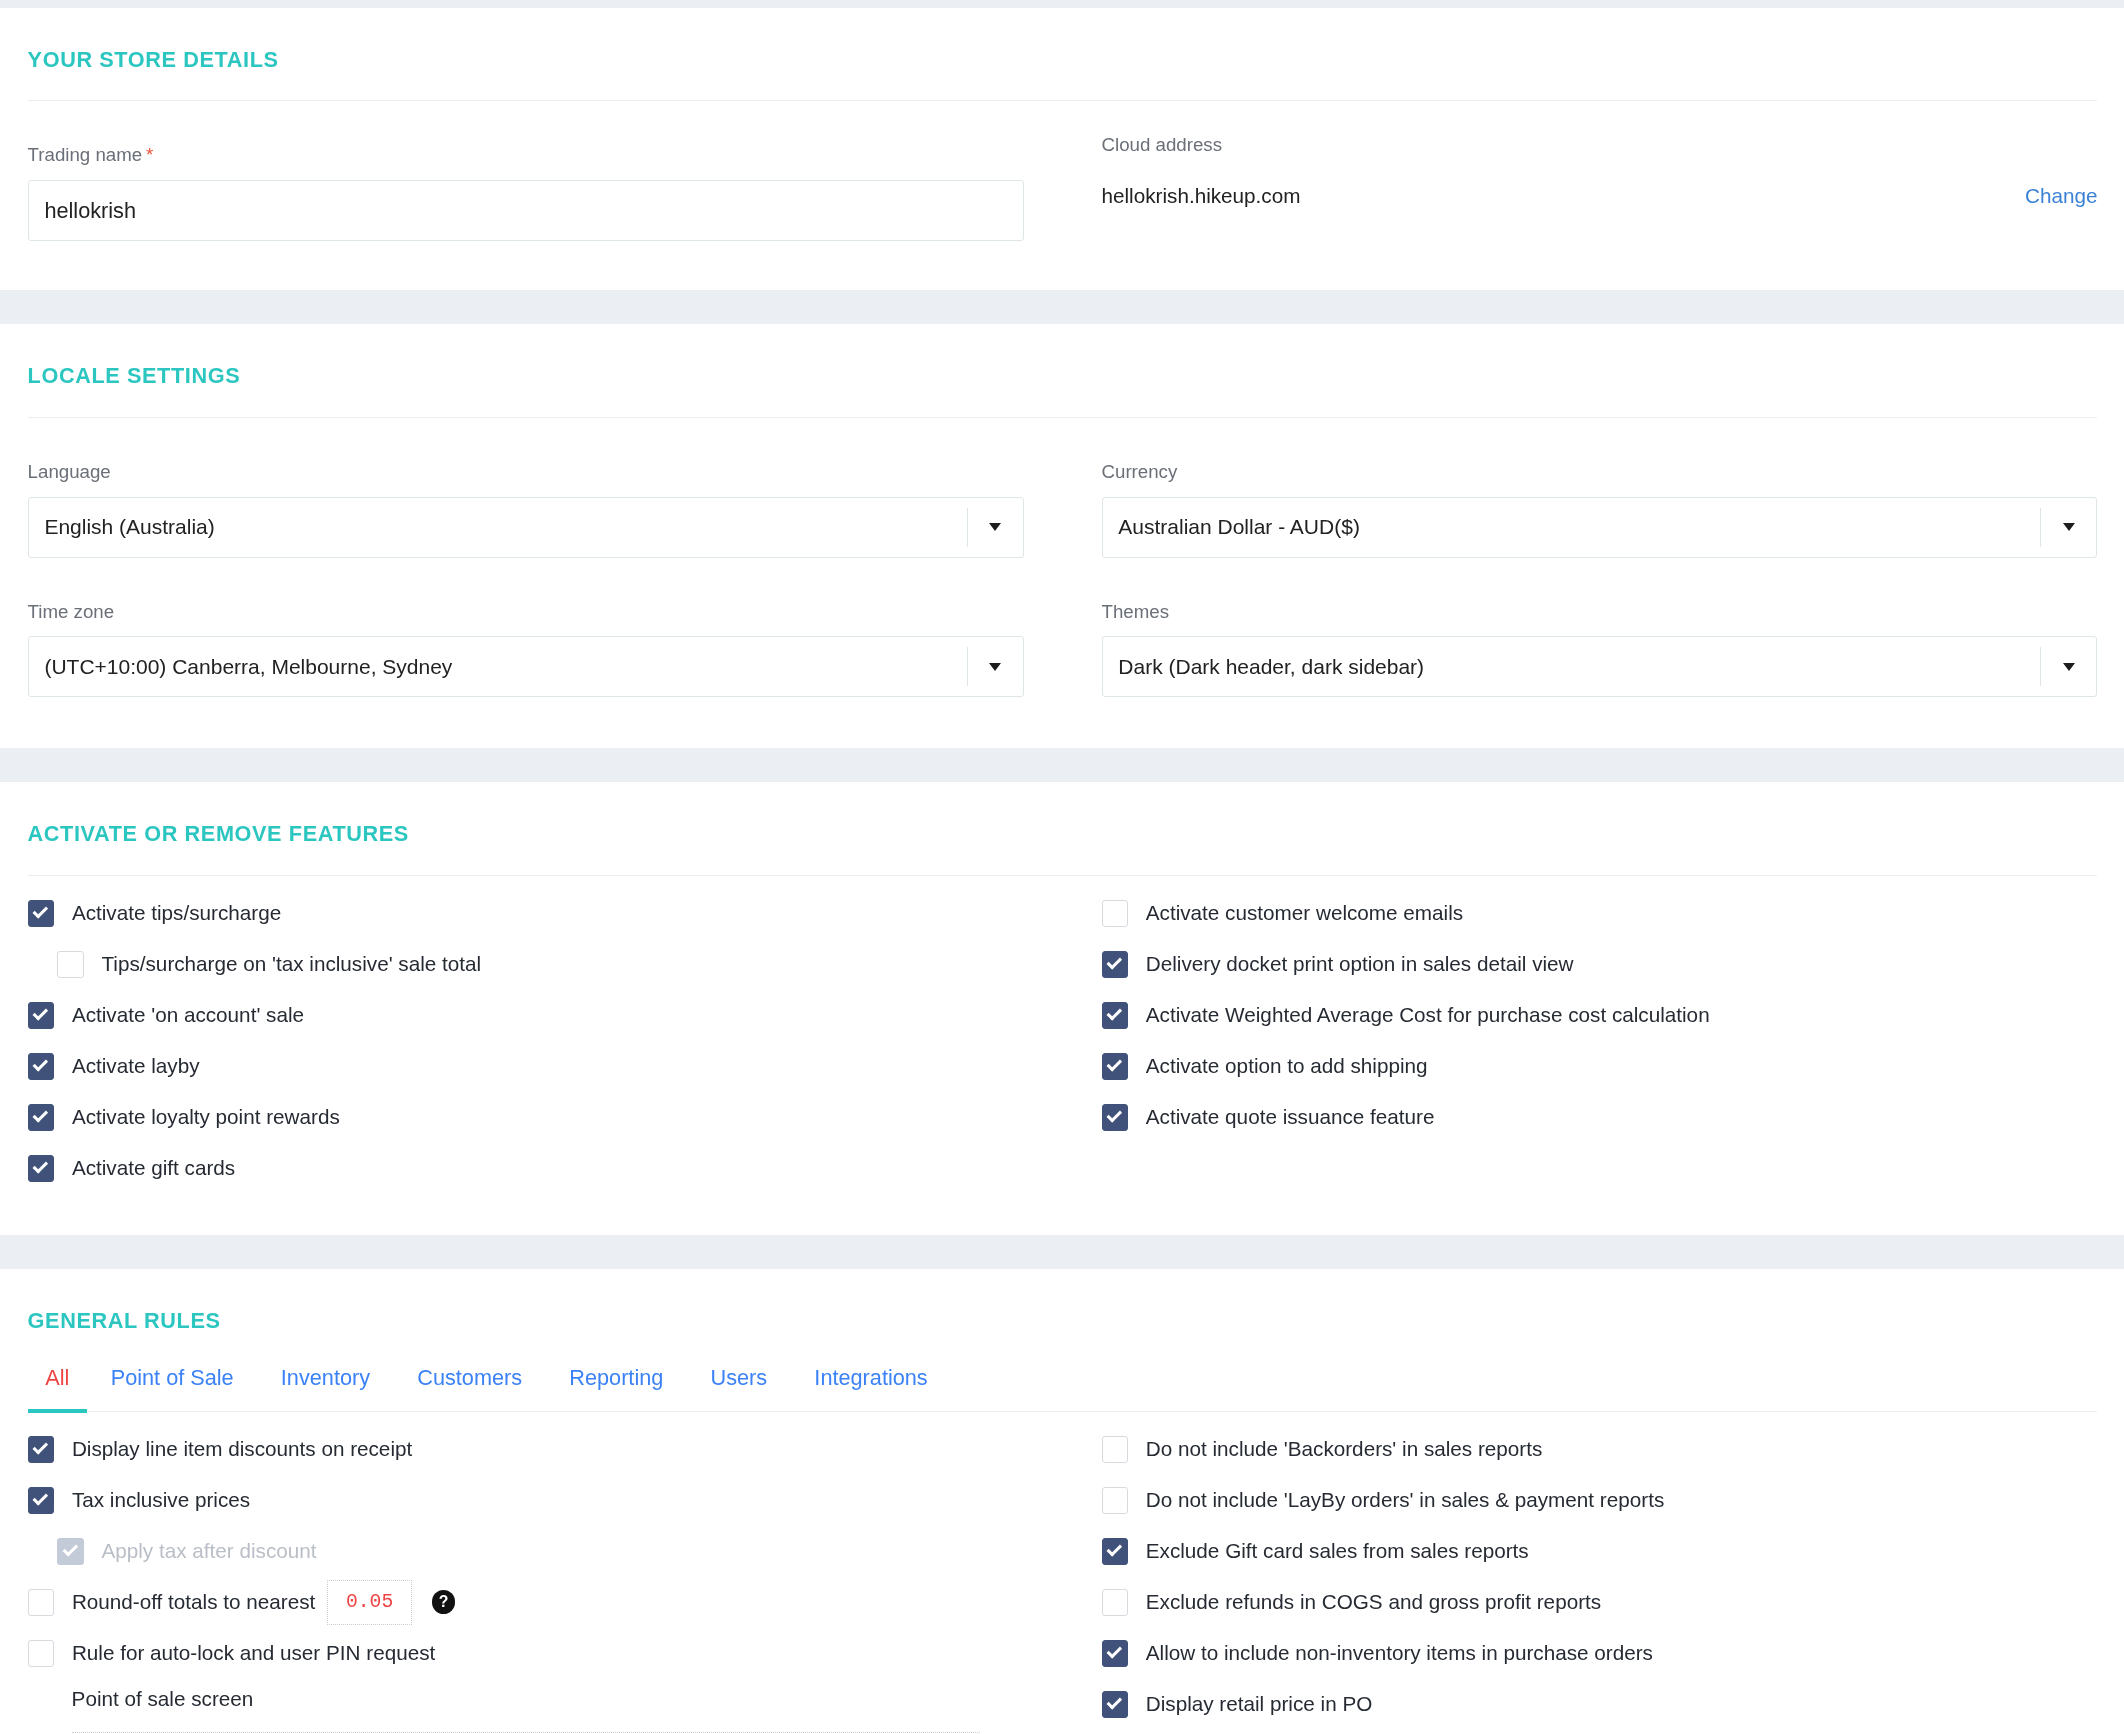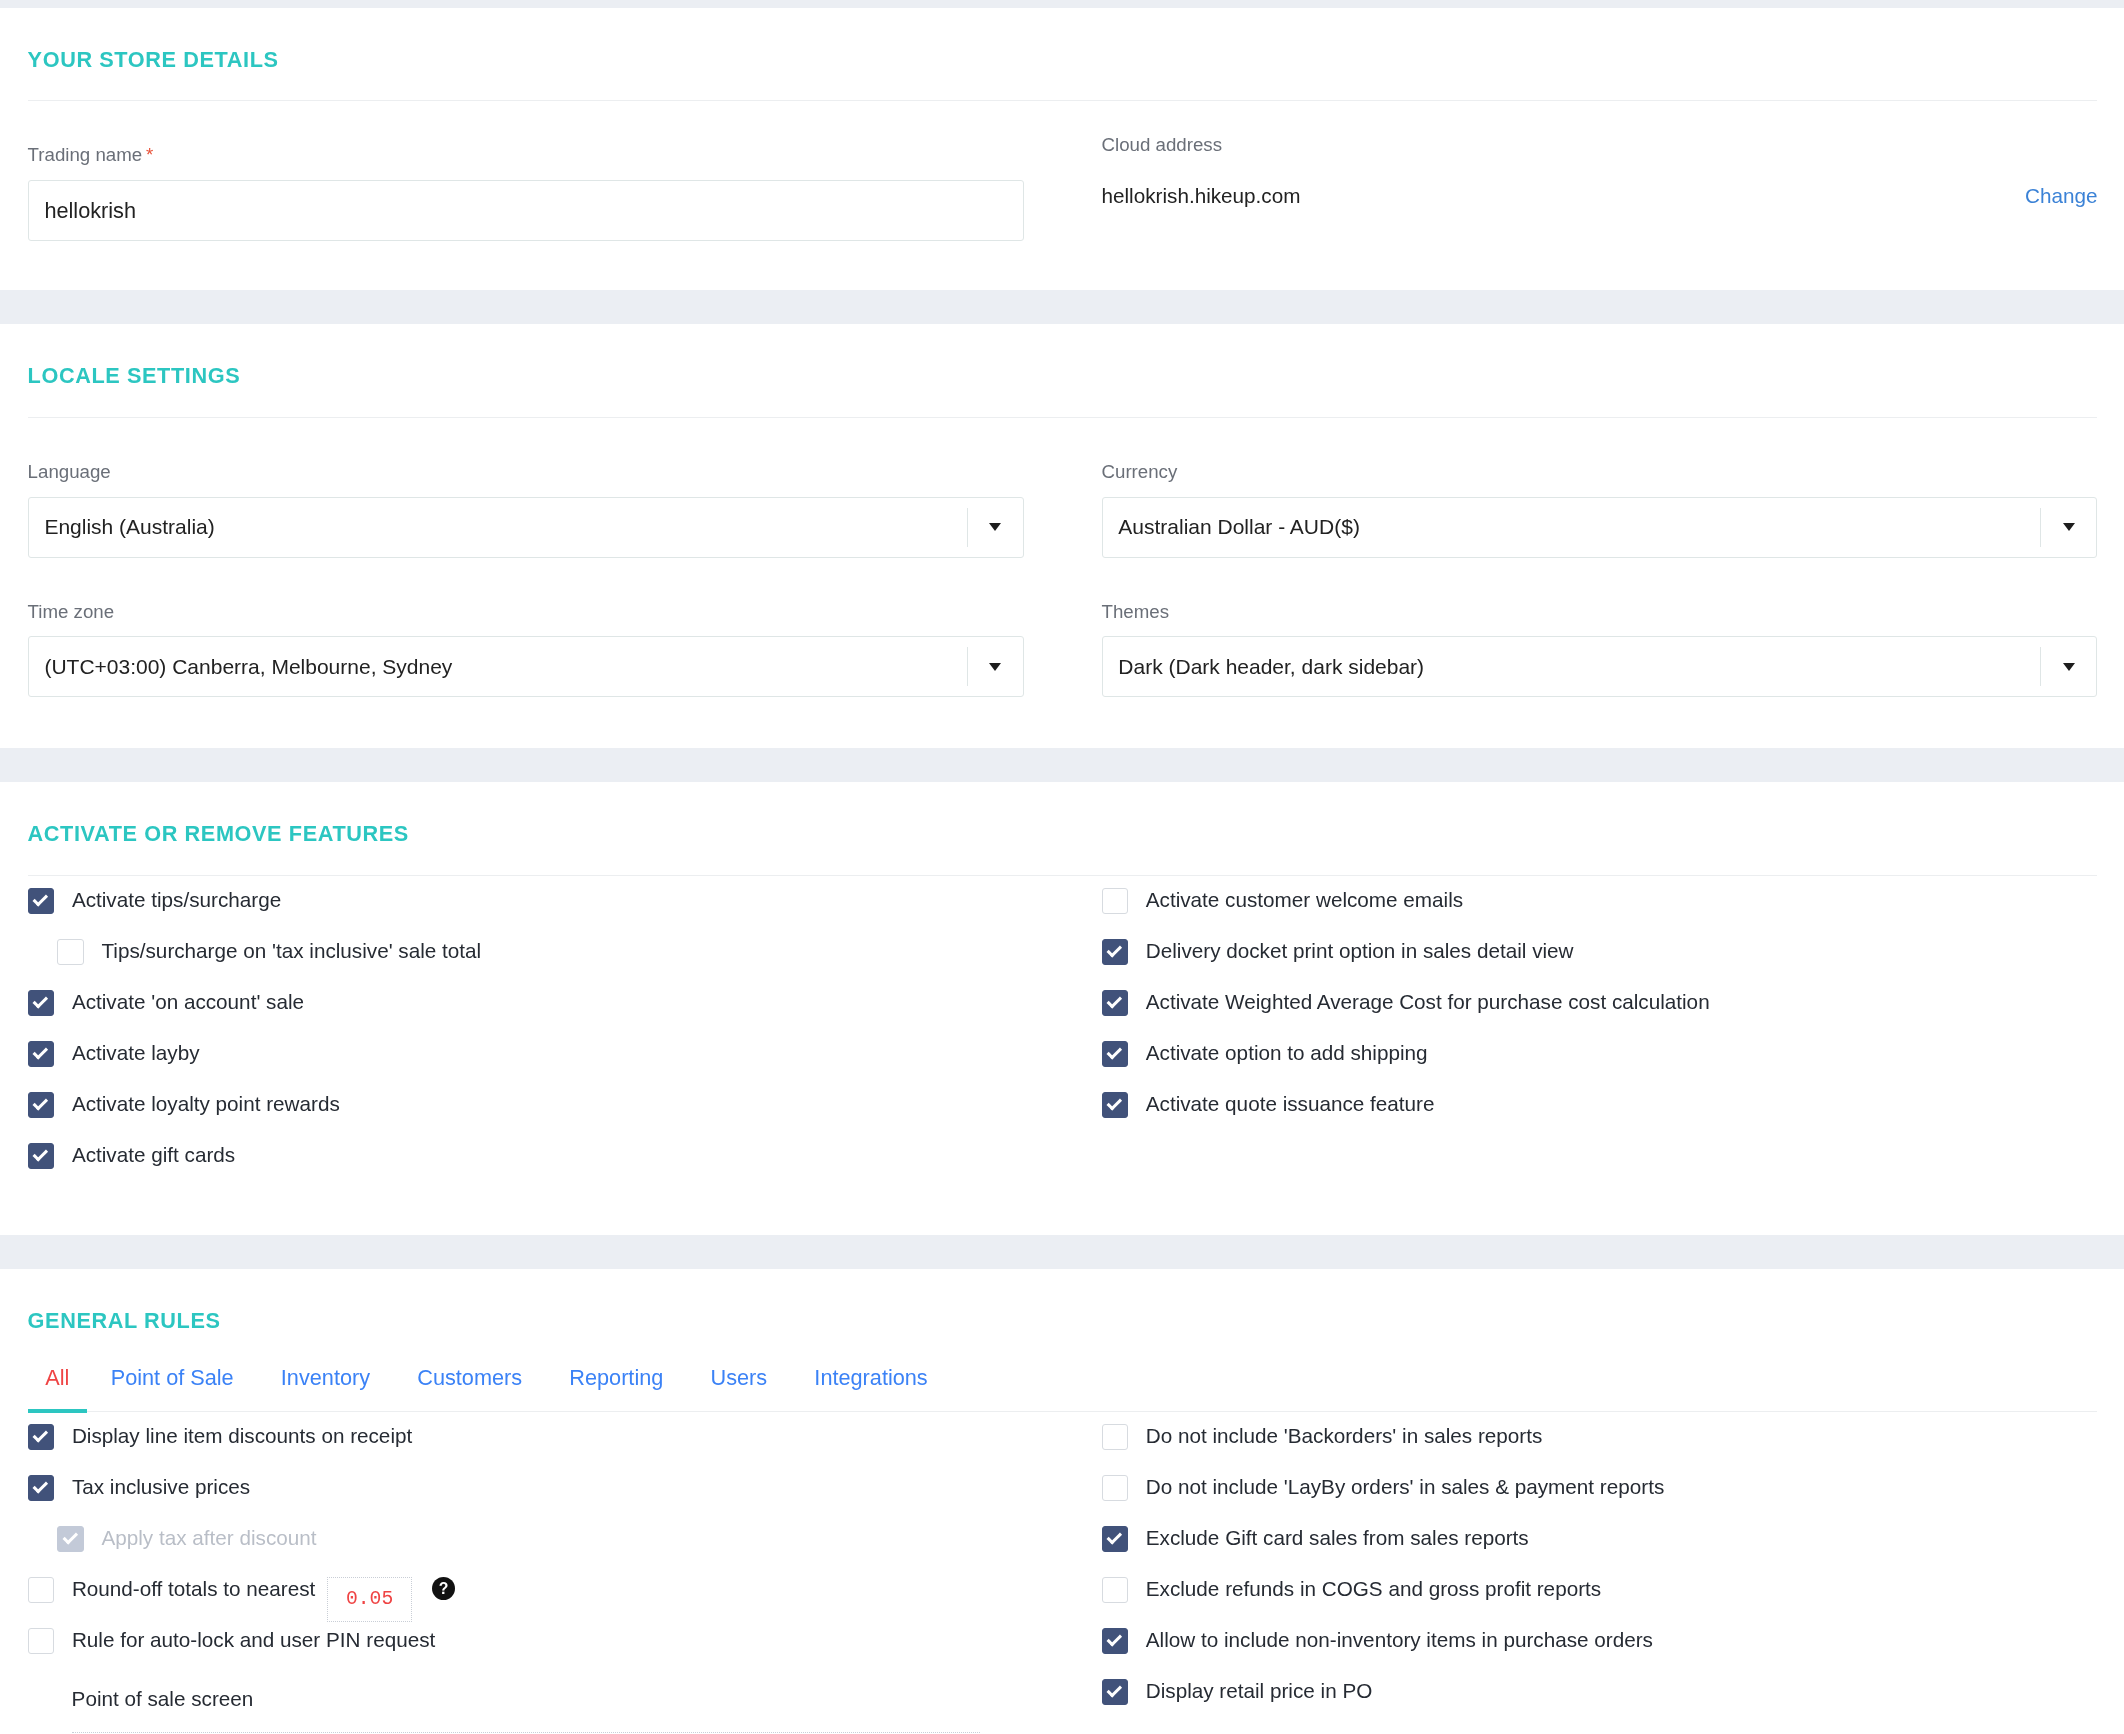--- a/index.html
+++ b/index.html
@@ -91,21 +91,21 @@
   }
   .cloud-row {
     display: flex; align-items: center; justify-content: space-between;
     padding-top: 13.8px;
     gap: 28px;
   }
   .cloud-value { font-size: 20.7px; color: #222; }
   .change-link { font-size: 20.7px; color: #3b82d6; cursor: pointer; }
 
   .cb-row {
-    display: flex; align-items: flex-start;
+    display: flex; align-items: center;
     height: 51px;
   }
   .cb-row.indent { padding-left: 29.6px; }
   .cb {
     width: 26.6px; height: 26.6px; border-radius: 3px;
     flex: 0 0 26.6px;
     display: flex; align-items: center; justify-content: center;
     position: relative;
   }
   .cb.on { background: #41527a; border: 1px solid #41527a; }
@@ -221,21 +221,21 @@
         <span class="select-arrow">
             <i class="caret"></i>
           </span>
       </div>
     </div>
   </div>
   <div class="row2">
     <div class="col col-left">
       <span class="field-label">Time zone</span>
       <div class="select-wrap">
-        <span class="select-value">(UTC+03:00) Canberra, Melbourne, Sydney</span>
+        <span class="select-value">(UTC+10:00) Canberra, Melbourne, Sydney</span>
         <span class="select-divider"></span>
         <span class="select-arrow">
             <i class="caret"></i>
           </span>
       </div>
     </div>
     <div class="col col-right">
       <span class="field-label">Themes</span>
       <div class="select-wrap">
         <span class="select-value">Dark (Dark header, dark sidebar)</span>

